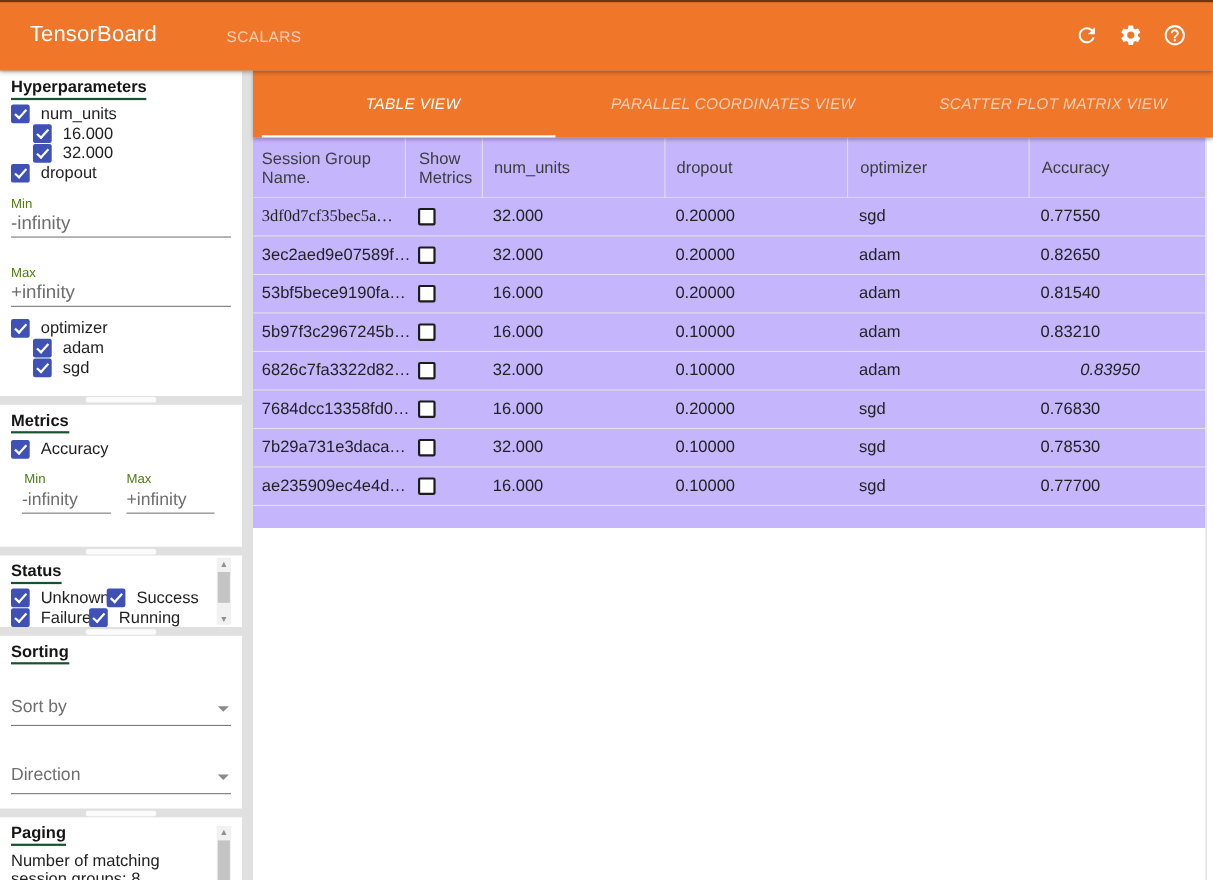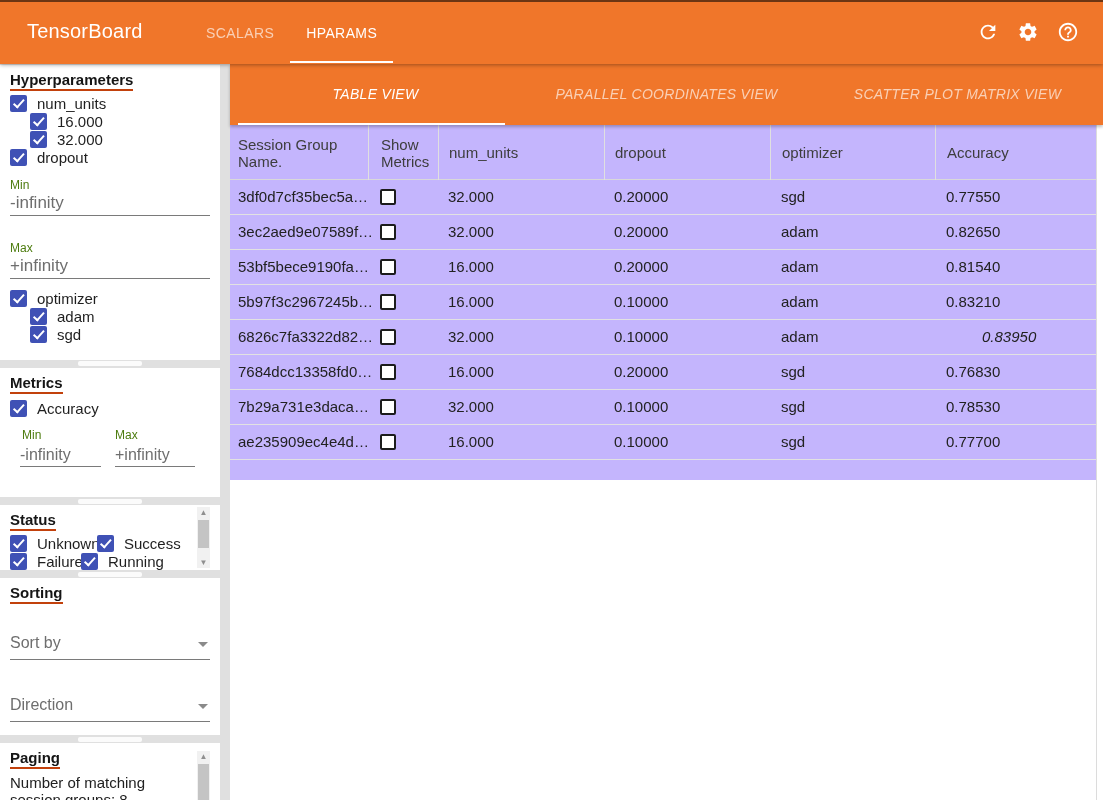--- a/index.html
+++ b/index.html
@@ -23,21 +23,21 @@
   .runsel .arrow { position:absolute; right:6px; top:11px; width:0; height:0;
                    border-left:5px solid transparent; border-right:5px solid transparent;
                    border-top:5px solid rgba(255,255,255,.95); }
   .tb-icon { top:21px; width:22px; height:22px; cursor:pointer; }
 
   
   .sidebar-bg { left:0; top:64px; width:230px; height:736px; background:#e0e0e0; }
   .card { position:absolute; left:0; width:220px; background:#fff; overflow:hidden; }
   .handle { position:absolute; left:78px; width:64px; height:5px; background:#fbfbfb; border-radius:2px; z-index:5; }
   .heading { position:absolute; left:10px; font-size:15px; font-weight:700; color:#151515;
-             border-bottom:2px solid #c2410c; padding-bottom:1px; display:inline-block; }
+             border-bottom:2px solid #14532d; padding-bottom:1px; display:inline-block; }
   .cbrow { position:absolute; display:flex; align-items:center; height:18px; font-size:15px; color:#1f1f1f; }
   .cb { width:17px; height:17px; border-radius:2px; position:relative; flex:none; }
   .cbrow .cb { margin-right:10px; }
   .cb[data-checked="true"] { background:#3f51b5; }
   .cb[data-checked="true"]::after { content:""; position:absolute; left:5.5px; top:2px; width:4px; height:8.5px;
         border:solid #fff; border-width:0 2px 2px 0; transform:rotate(42deg); }
   .cb[data-checked="false"] { background:#fff; border:2px solid #1c1c1c; }
   .fld-label { position:absolute; font-size:12px; color:#4d7c0f; }
   .fld { position:absolute; border-bottom:1px solid #7a7a7a; }
   .fld .v { position:absolute; left:0; bottom:2px; font-size:17px; color:#6e6e6e; }
@@ -76,21 +76,20 @@
 
 <div class="app">
 
   <div class="abs sidebar-bg"></div>
 
   <div class="abs topbar">
     <div class="abs topline"></div>
     <div class="abs brand">TensorBoard</div>
     <div class="abs navtabs">
       <div class="navtab">SCALARS</div>
-      <div class="navtab active">HPARAMS</div>
     </div>
     <svg class="abs tb-icon" style="left:977px" viewBox="0 0 24 24">
       <path fill="#fff" d="M17.65 6.35A7.96 7.96 0 0 0 12 4c-4.42 0-7.99 3.58-8 8s3.58 8 8 8c3.73 0 6.84-2.55 7.73-6h-2.08A5.99 5.99 0 0 1 12 18c-3.31 0-6-2.69-6-6s2.69-6 6-6c1.66 0 3.14.69 4.22 1.78L13 11h7V4l-2.35 2.35z"></path>
     </svg>
     <svg class="abs tb-icon" style="left:1017px" viewBox="0 0 24 24">
       <path fill="#fff" d="M19.14 12.94c.04-.3.06-.61.06-.94 0-.32-.02-.64-.07-.94l2.03-1.58c.18-.14.23-.41.12-.61l-1.92-3.32c-.12-.22-.37-.29-.59-.22l-2.39.96c-.5-.38-1.03-.7-1.62-.94l-.36-2.54c-.04-.24-.24-.41-.48-.41h-3.84c-.24 0-.43.17-.47.41l-.36 2.54c-.59.24-1.13.57-1.62.94l-2.39-.96c-.22-.08-.47 0-.59.22L2.74 8.87c-.12.21-.08.47.12.61l2.03 1.58c-.05.3-.09.63-.09.94s.02.64.07.94l-2.03 1.58c-.18.14-.23.41-.12.61l1.92 3.32c.12.22.37.29.59.22l2.39-.96c.5.38 1.03.7 1.62.94l.36 2.54c.05.24.24.41.48.41h3.84c.24 0 .44-.17.47-.41l.36-2.54c.59-.24 1.13-.56 1.62-.94l2.39.96c.22.08.47 0 .59-.22l1.92-3.32c.12-.22.07-.47-.12-.61l-2.01-1.58zM12 15.6c-1.98 0-3.6-1.62-3.6-3.6s1.62-3.6 3.6-3.6 3.6 1.62 3.6 3.6-1.62 3.6-3.6 3.6z"></path>
     </svg>
     <svg class="abs tb-icon" style="left:1057px" viewBox="0 0 24 24">
       <path fill="#fff" d="M11 18h2v-2h-2v2zm1-16C6.48 2 2 6.48 2 12s4.48 10 10 10 10-4.48 10-10S17.52 2 12 2zm0 18c-4.41 0-8-3.59-8-8s3.59-8 8-8 8 3.59 8 8-3.59 8-8 8zm0-14c-2.21 0-4 1.79-4 4h2c0-1.1.9-2 2-2s2 .9 2 2c0 2-3 1.75-3 5h2c0-2.25 3-2.5 3-5 0-2.21-1.79-4-4-4z"></path>
     </svg>
@@ -224,21 +223,21 @@
       </div>
       <div class="th bl" style="left:540px; width:165px; padding-left:11px;">
         <span>optimizer</span>
       </div>
       <div class="th bl" style="left:705px; width:161px; padding-left:11px;">
         <span>Accuracy</span>
       </div>
     </div>
 
     <div class="trow" style="top:55px;">
-      <span class="td" style="left:8px;">3df0d7cf35bec5a…</span>
+      <span class="td" style="left:8px;font-family:Liberation Serif, serif;">3df0d7cf35bec5a…</span>
       <span class="cb" data-checked="false"></span>
       <span class="td" style="left:218px;">32.000</span>
       <span class="td" style="left:384px;">0.20000</span>
       <span class="td" style="left:551px;">sgd</span>
       <span class="td" style="left:716px;">0.77550</span>
     </div>
     <div class="trow" style="top:90px;">
       <span class="td" style="left:8px;">3ec2aed9e07589f…</span>
       <span class="cb" data-checked="false"></span>
       <span class="td" style="left:218px;">32.000</span>

